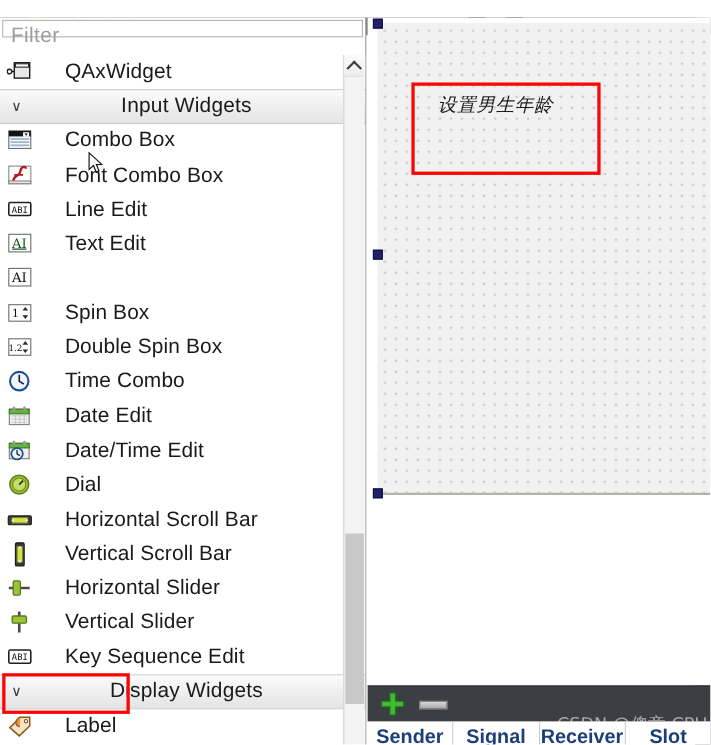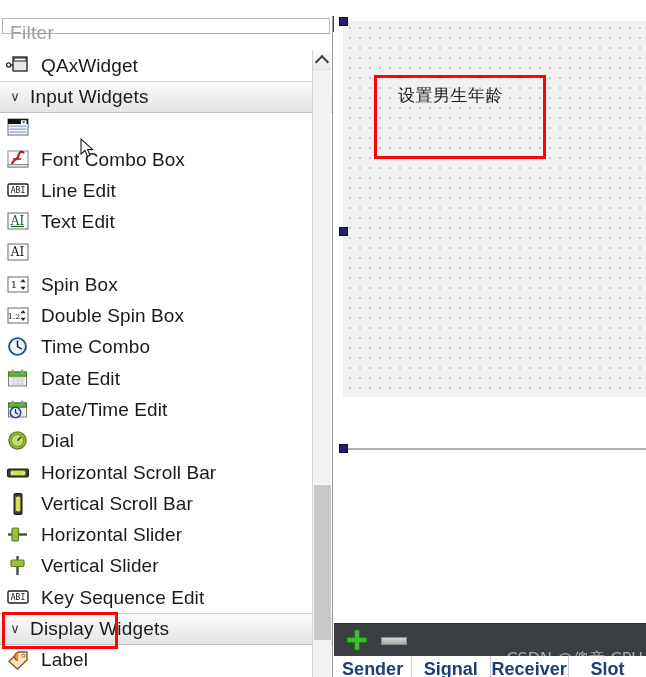--- a/index.html
+++ b/index.html
@@ -85,21 +85,21 @@
   .row {
     position: relative;
     height: 31.3px;
     display: flex; align-items: center;
     padding-left: 6px;
     box-sizing: border-box;
     background: #ffffff;
   }
   .row .icon {
     width: 26px; height: 24px;
-    margin-right: 9px;
+    margin-right: 27px;
     flex: 0 0 26px;
     position: relative;
   }
   .row .lbl {
     font-size: 19px; color: #1a1a1a;
     white-space: nowrap;
     letter-spacing: .1px;
   }
   
   .grouprow {
@@ -110,21 +110,21 @@
     border-top: 1px solid #cfcfcf;
     border-bottom: 1px solid #c2c2c2;
     box-sizing: border-box;
   }
   .grouprow .chev {
     width: 30px; text-align: center;
     font-size: 13px; color: #3a3a3a;
     flex: 0 0 30px;
   }
   .grouprow .glbl {
-    flex: 1 1 auto; text-align: left;
+    flex: 1 1 auto; text-align: center;
     font-size: 19px; color: #1a1a1a;
     padding-right: 24px;
     letter-spacing: .2px;
   }
 
   
   .vscroll {
     position: absolute; left: 312px; top: 34px;
     width: 19px; height: 627px;
     background: #f3f3f3;
@@ -154,25 +154,26 @@
 
   
   .canvaspane {
     position: absolute; left: 334px; top: 16px;
     width: 312px; height: 607px;
     background: #ffffff;
     overflow: hidden;
   }
   .formcanvas {
     position: absolute; left: 9px; top: 5px;
-    width: 303px; height: 376px;
+    width: 303px; height: 428px;
     background: #f1f1f1;
     background-image: radial-gradient(#c9c9c9 1px, transparent 1.1px);
     background-size: 10px 10px;
     background-position: 2px 2px;
+    font-style: italic;
   }
   .handle {
     position: absolute;
     width: 9px; height: 9px;
     background: #21216b;
     border: 1px solid #0d0d3d;
     box-sizing: border-box;
   }
   .formbottomline {
     position: absolute; left: 9px; top: 432px;
@@ -352,20 +353,21 @@
         <div class="row">
           <span class="icon"><svg viewBox="0 0 26 24" width="26" height="24">
               <rect x="2" y="3" width="20" height="16" fill="#f6f6f6" stroke="#6d6d6d"></rect>
               <rect x="2" y="3" width="20" height="5" fill="#141414"></rect>
               <path d="M15 4.3 h5.5 v4 h-5.5z" fill="#ffffff"></path>
               <path d="M16.2 5.4 l3.1 0 -1.55 2.0z" fill="#1a1a1a"></path>
               <rect x="3.5" y="9.5" width="17" height="1.6" fill="#9fb6d4"></rect>
               <rect x="3.5" y="12.4" width="17" height="1.6" fill="#9fb6d4"></rect>
               <rect x="3.5" y="15.3" width="17" height="1.6" fill="#9fb6d4"></rect>
             </svg></span>
+          <span class="lbl">Combo Box</span>
         </div>
         <div class="row">
           <span class="icon"><svg viewBox="0 0 26 24" width="26" height="24">
               <rect x="2" y="3" width="20" height="16" fill="#fdfdfd" stroke="#8a8a8a"></rect>
               <path d="M6 17 C7 9, 11 15, 13 6 C14.4 2.6, 17.5 3.4, 17.5 5.4" fill="none" stroke="#b41a1a" stroke-width="2.1"></path>
               <path d="M7 11 h8" stroke="#b41a1a" stroke-width="1.6"></path>
               <rect x="2" y="16.5" width="20" height="2.5" fill="#e5e5e5" stroke="#8a8a8a"></rect>
             </svg></span>
           <span class="lbl">Font Combo Box</span>
         </div>

